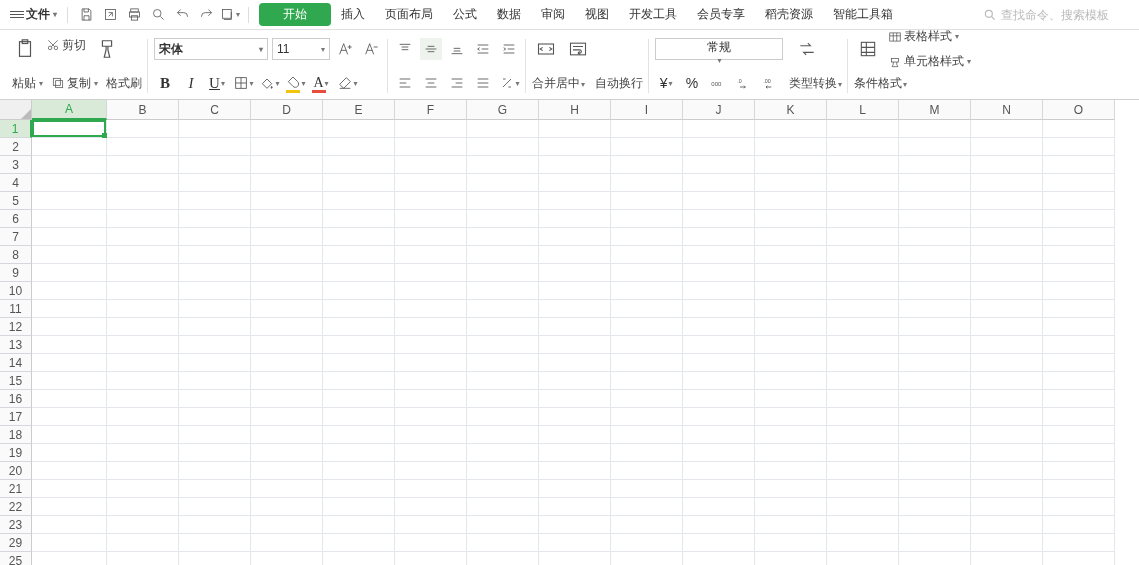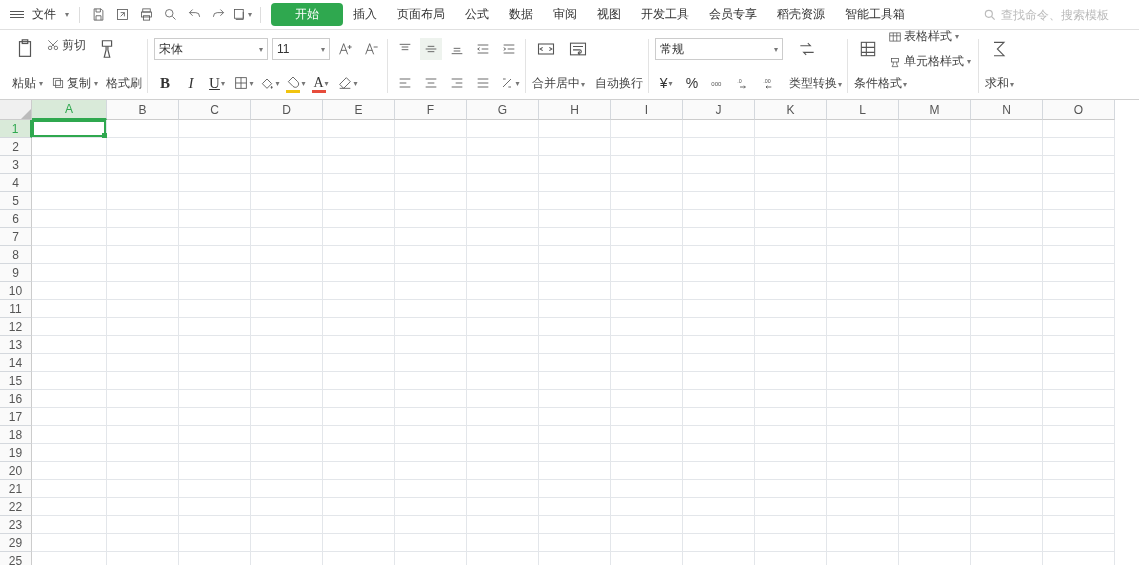--- a/index.html
+++ b/index.html
@@ -1,20 +1,20 @@
 <!DOCTYPE html>
 <html><head>
 <meta charset="utf-8">
 <style>
   * { box-sizing:border-box; margin:0; padding:0; font-family:"Microsoft YaHei",Arial,sans-serif; }
   body { width:1139px; height:565px; background:#fff; overflow:hidden; font-size:12px; color:#333; }
 
   
   .menubar { height:30px; display:flex; align-items:center; padding:0 6px; border-bottom:1px solid #e0e0e0; }
-  .menubar .file { display:flex; align-items:center; gap:8px; padding:2px 4px; cursor:pointer; }
+  .menubar .file { display:flex; align-items:center; gap:2px; padding:2px 4px; cursor:pointer;font-weight:bold; }
   .menubar .ham { width:14px; display:inline-block; }
   .menubar .ham span{ display:block; height:1px; background:#555; margin:2px 0; }
   .menubar .sep { width:1px; height:16px; background:#ddd; margin:0 6px; }
   .qat-btn { width:20px; height:20px; display:flex; align-items:center; justify-content:center; margin:0 2px; cursor:pointer; color:#555; }
   .qat-btn svg { width:15px; height:15px; stroke:#555; fill:none; stroke-width:1.3; }
   .tabs { display:flex; align-items:center; margin-left:4px; gap:0; }
   .tab { padding:4px 10px; cursor:pointer; color:#333; }
   .tab.active { background:#2fa84f; color:#fff; border-radius:4px; padding:3px 24px; }
   .search { margin-left:auto; display:flex; align-items:flex-start; color:#bbb; gap:4px; width:150px;}
   .search input { border:none; outline:none; font-size:12px; color:#999; width:120px;}
@@ -27,23 +27,23 @@
   .group:last-child:after{display:none;}
   .row { display:flex; align-items:center; gap:4px; height:32px;}
   .big { display:flex; flex-direction:column; align-items:center; justify-content:center; gap:2px; padding:0 4px; cursor:pointer;}
   .big svg{ width:22px; height:22px; stroke:#555; fill:none; stroke-width:1.3;}
   .small { display:flex; align-items:center; gap:2px; cursor:pointer; padding:1px 2px; font-size:12px;}
   .small svg{ width:14px; height:14px; stroke:#555; fill:none; stroke-width:1.3;}
   .lbl{font-size:12px; color:#444; white-space:nowrap;}
   .dd{ font-size:8px; color:#777; margin-left:1px;}
   select,.combo{ border:1px solid #ccc; height:22px; font-size:12px; background:#fff; color:#333; padding:0 2px; outline:none;}
   .combo{ display:flex; align-items:center; justify-content:space-between; padding:0 4px;}
-  .fontname{width:114px;}
+  .fontname{width:114px;font-weight:bold;}
   .fontsize{width:58px;}
-  .numfmt{width:128px;}
+  .numfmt{width:128px;flex-direction:column;}
   .ico-btn{ width:22px; height:22px; display:flex; align-items:center; justify-content:center; cursor:pointer;}
   .ico-btn svg{ width:16px; height:16px; stroke:#555; fill:none; stroke-width:1.3;}
   .color-bar{ position:absolute; left:2px; right:6px; bottom:1px; height:3px;}
   .rel{position:relative;}
   .txt-btn{font-size:12px; color:#444; cursor:pointer; white-space:nowrap;text-align:center;}
   .stack{display:flex; flex-direction:column; align-items:center; gap:1px; padding:0 4px; cursor:pointer;}
   .stack svg{width:20px; height:20px; stroke:#555; fill:none; stroke-width:1.3;}
   .stackrow{display:flex; flex-direction:column; gap:2px;}
 
   
@@ -412,32 +412,20 @@
             <span class="lbl">单元格样式</span>
             <span class="dd">▾</span>
           </div>
       </div>
     </div>
     <div class="row">
       <span class="txt-btn"><span>条件格式</span><span class="dd">▾</span></span>
     </div>
   </div>
 
-  <div class="group">
-    <div class="row">
-        <div class="stack">
-          <svg viewBox="0 0 24 24">
-            <path d="M6 4h12L10 12l8 8H6"></path>
-          </svg>
-        </div>
-      </div>
-    <div class="row">
-        <span class="txt-btn"><span>求和</span><span class="dd">▾</span></span>
-      </div>
-  </div>
 
 </div>
 
 <div class="sheet">
   <div class="corner">
       <svg viewBox="0 0 10 10">
         <path d="M10 0v10H0z"></path>
       </svg>
     </div>
   <div class="colheads" id="colheads">

